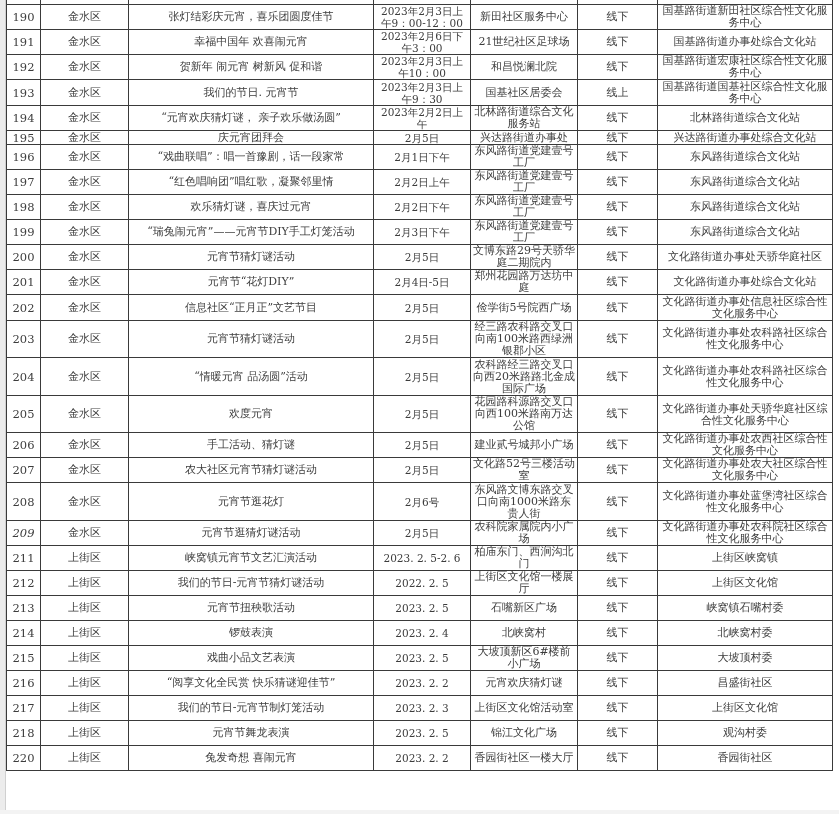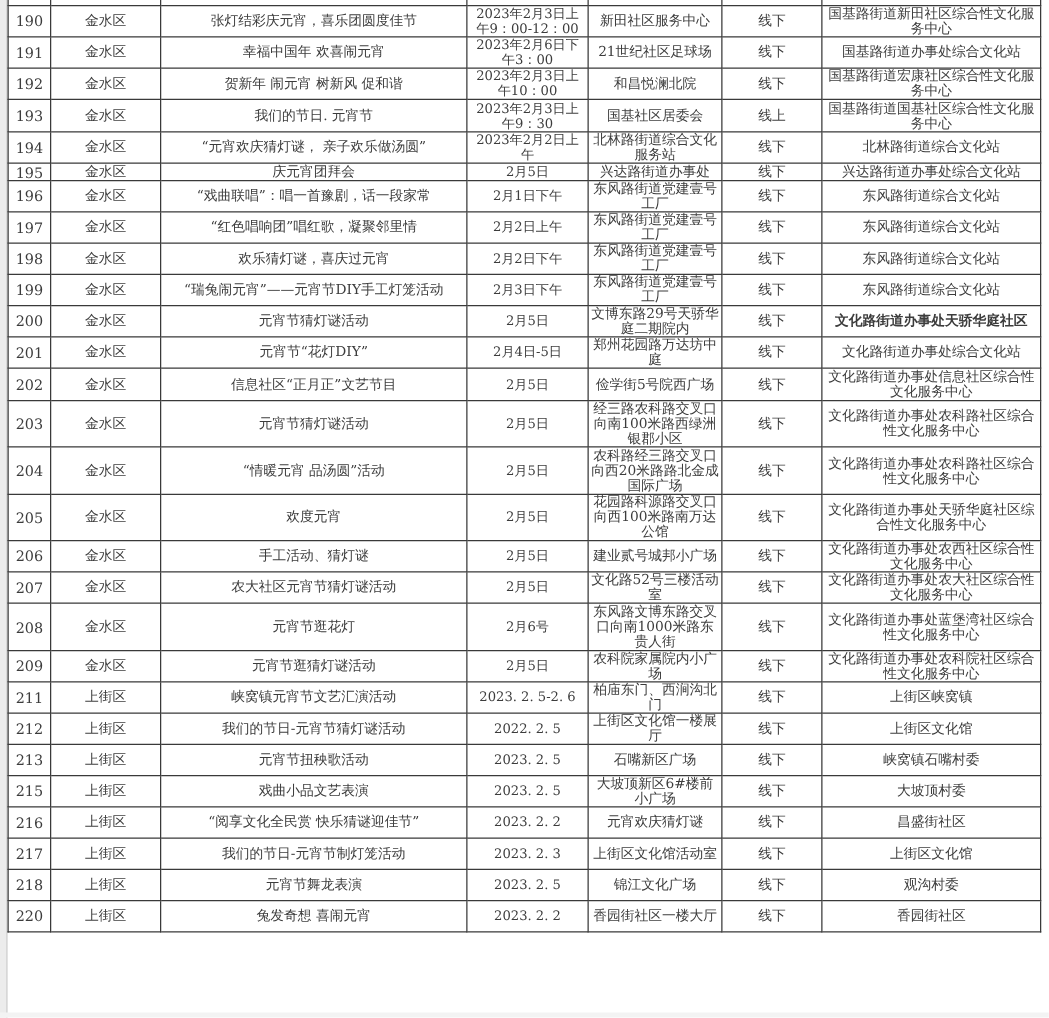--- a/index.html
+++ b/index.html
@@ -133,21 +133,21 @@
           <td style="height: 24px;">线下</td>
           <td style="height: 24px;">东风路街道综合文化站</td>
         </tr>
         <tr style="height: 24px;">
           <td class="num" style="height: 24px;">200</td>
           <td style="height: 24px;">金水区</td>
           <td style="height: 24px;">元宵节猜灯谜活动</td>
           <td class="date" style="height: 24px;">2月5日</td>
           <td style="height: 24px;">文博东路29号天骄华庭二期院内</td>
           <td style="height: 24px;">线下</td>
-          <td style="height: 24px; font-weight: bold;">文化路街道办事处天骄华庭社区</td>
+          <td style="height: 24px;">文化路街道办事处天骄华庭社区</td>
         </tr>
         <tr style="height: 24px;">
           <td class="num" style="height: 24px;">201</td>
           <td style="height: 24px;">金水区</td>
           <td style="height: 24px;">元宵节“花灯DIY”</td>
           <td class="date" style="height: 24px;">2月4日-5日</td>
           <td style="height: 24px;">郑州花园路万达坊中庭</td>
           <td style="height: 24px;">线下</td>
           <td style="height: 24px;">文化路街道办事处综合文化站</td>
         </tr>
@@ -208,21 +208,21 @@
         <tr style="height: 37px;">
           <td class="num" style="height: 37px;">208</td>
           <td style="height: 37px;">金水区</td>
           <td style="height: 37px;">元宵节逛花灯</td>
           <td class="date" style="height: 37px;">2月6号</td>
           <td style="height: 37px;">东风路文博东路交叉口向南1000米路东贵人街</td>
           <td style="height: 37px;">线下</td>
           <td style="height: 37px;">文化路街道办事处蓝堡湾社区综合性文化服务中心</td>
         </tr>
         <tr style="height: 24px;">
-          <td class="num" style="height: 24px;">209</td>
+          <td class="num" style="height: 24px; font-style: italic;">209</td>
           <td style="height: 24px;">金水区</td>
           <td style="height: 24px;">元宵节逛猜灯谜活动</td>
           <td class="date" style="height: 24px;">2月5日</td>
           <td style="height: 24px;">农科院家属院内小广场</td>
           <td style="height: 24px;">线下</td>
           <td style="height: 24px;">文化路街道办事处农科院社区综合性文化服务中心</td>
         </tr>
         <tr style="height: 24px;">
           <td class="num" style="height: 24px;">211</td>
           <td style="height: 24px;">上街区</td>
@@ -242,20 +242,29 @@
           <td style="height: 24px;">上街区文化馆</td>
         </tr>
         <tr style="height: 24px;">
           <td class="num" style="height: 24px;">213</td>
           <td style="height: 24px;">上街区</td>
           <td style="height: 24px;">元宵节扭秧歌活动</td>
           <td class="date" style="height: 24px;">2023. 2. 5</td>
           <td style="height: 24px;">石嘴新区广场</td>
           <td style="height: 24px;">线下</td>
           <td style="height: 24px;">峡窝镇石嘴村委</td>
+        </tr>
+        <tr style="height: 24px;">
+          <td class="num" style="height: 24px;">214</td>
+          <td style="height: 24px;">上街区</td>
+          <td style="height: 24px;">锣鼓表演</td>
+          <td class="date" style="height: 24px;">2023. 2. 4</td>
+          <td style="height: 24px;">北峡窝村</td>
+          <td style="height: 24px;">线下</td>
+          <td style="height: 24px;">北峡窝村委</td>
         </tr>
         <tr style="height: 24px;">
           <td class="num" style="height: 24px;">215</td>
           <td style="height: 24px;">上街区</td>
           <td style="height: 24px;">戏曲小品文艺表演</td>
           <td class="date" style="height: 24px;">2023. 2. 5</td>
           <td style="height: 24px;">大坡顶新区6#楼前小广场</td>
           <td style="height: 24px;">线下</td>
           <td style="height: 24px;">大坡顶村委</td>
         </tr>

